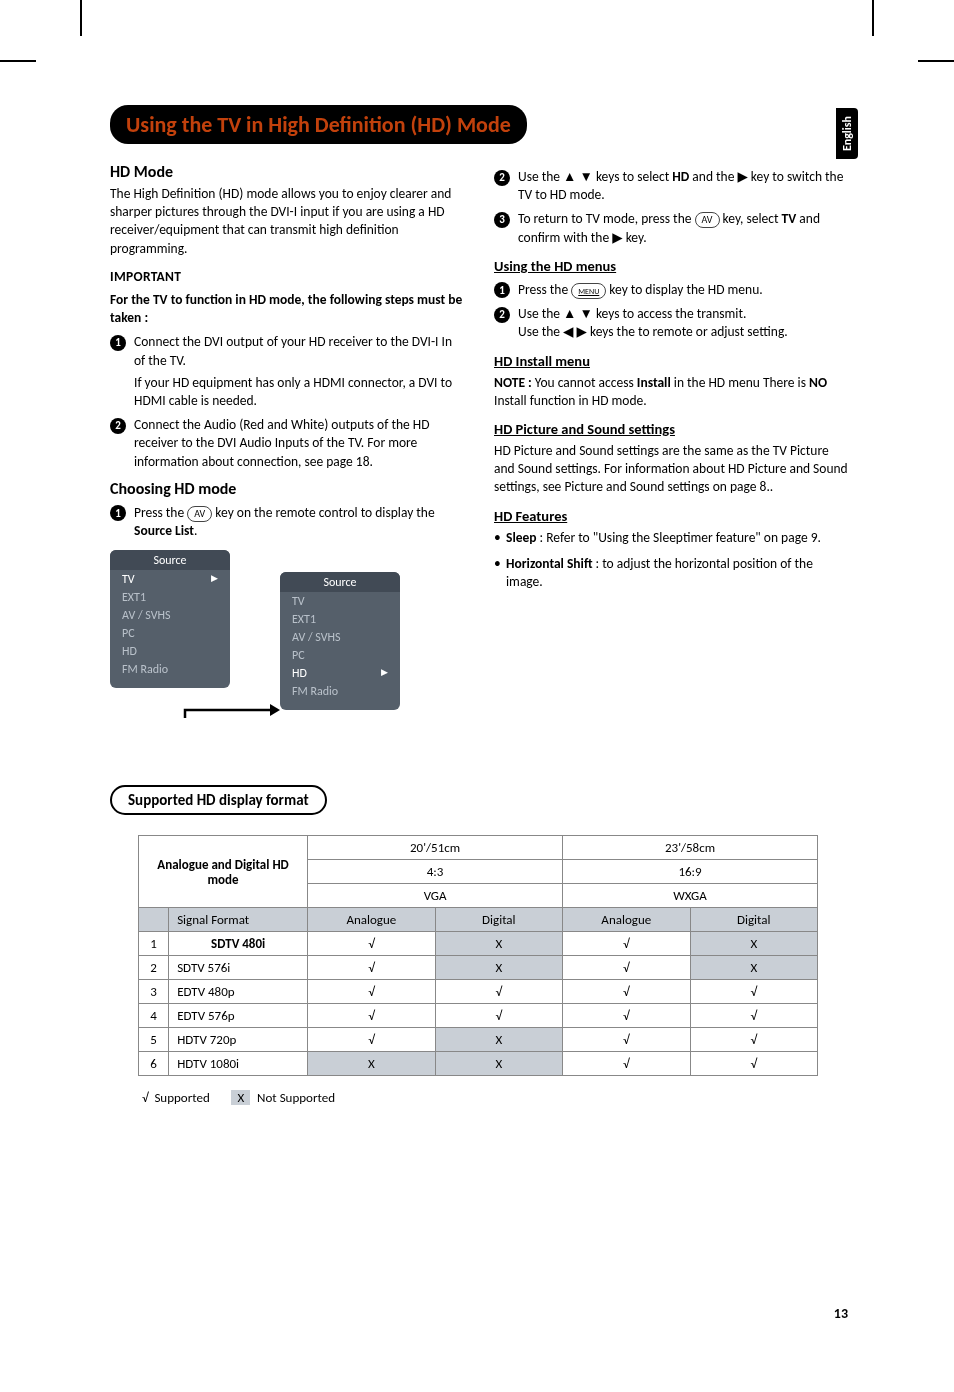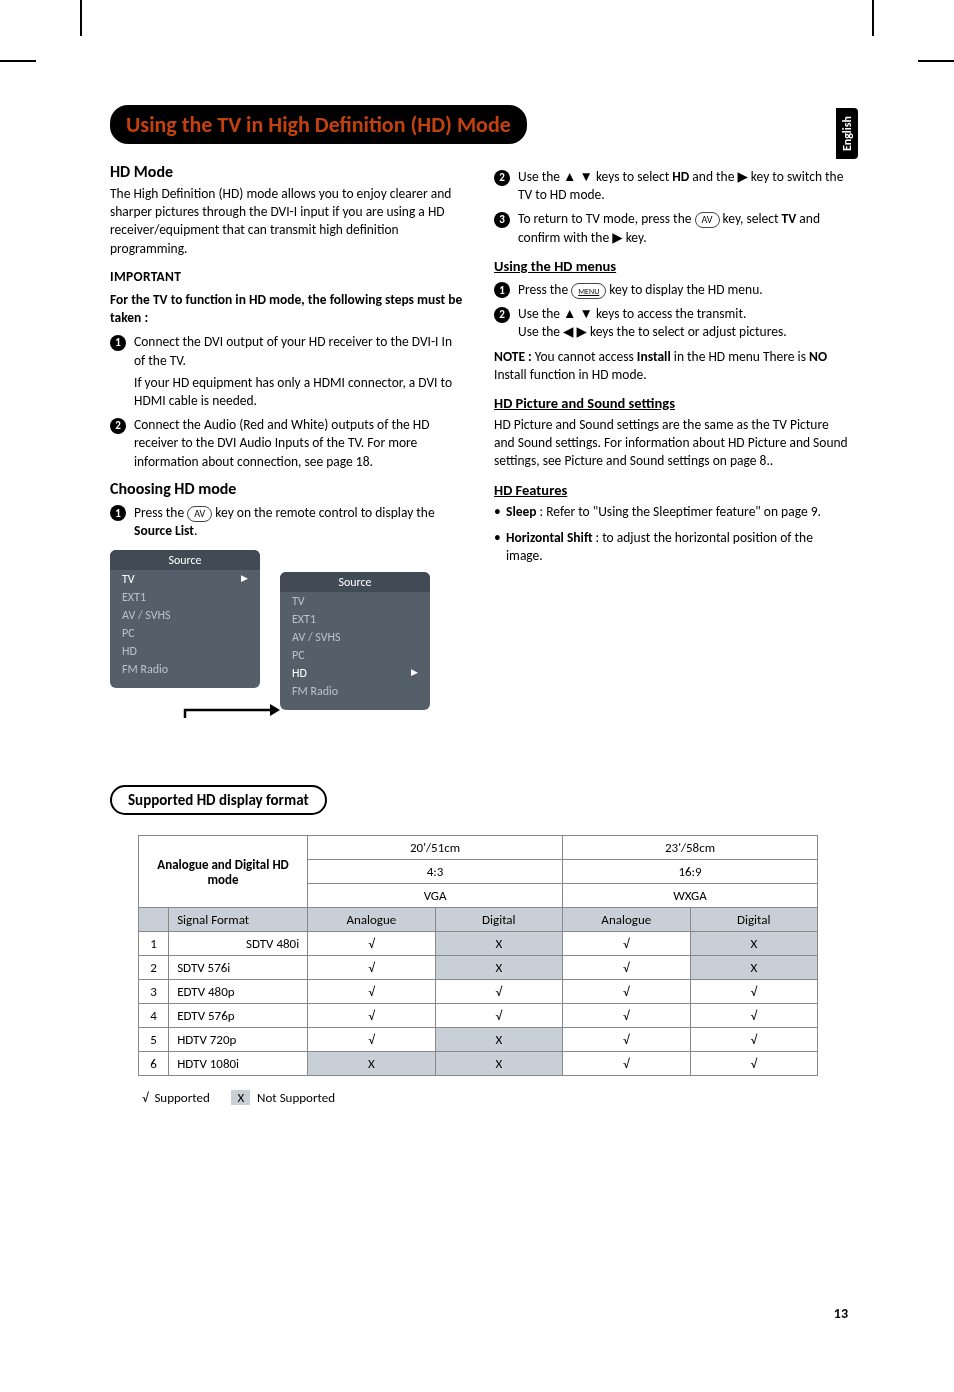--- a/index.html
+++ b/index.html
@@ -11,21 +11,21 @@
   h2.section { font-weight: bold; font-size: 16px; margin: 8px 0 4px 0; }
   p { font-size: 13.5px; line-height: 1.35; margin-bottom: 6px; }
   .bold-sub { font-weight: bold; font-size: 13.5px; margin: 10px 0 6px 0; letter-spacing: 0.3px; }
   .step { display: flex; gap: 8px; margin: 6px 0; }
   .step-num { flex: 0 0 auto; }
   .step-text { flex: 1; font-size: 13.5px; line-height: 1.35; }
   .bullet-circle { display: inline-flex; width: 16px; height: 16px; background: #000; color: #fff; border-radius: 50%; align-items: center; justify-content: center; font-size: 11px; font-weight: bold; }
   .inline-key { display: inline-block; border: 1px solid #444; border-radius: 10px; padding: 0 6px; font-size: 10px; line-height: 14px; vertical-align: middle; }
   .menu-title-underline { font-weight: bold; text-decoration: underline; font-size: 14.5px; margin: 10px 0 4px 0; }
   .source-area { position: relative; height: 200px; margin-top: 10px; }
-  .source-panel { position: absolute; background: #555f6a; color: #cdd4dc; border-radius: 6px; width: 150px; padding: 0 0 10px 0; font-size: 12px; overflow: hidden; }
+  .source-panel { position: absolute; background: #555f6a; color: #cdd4dc; border-radius: 6px; width: 120px; padding: 0 0 10px 0; font-size: 12px; overflow: hidden; }
   .source-panel .hdr { background: #414a55; color:#fff; text-align: center; padding: 3px 0; font-size: 12px; }
   .source-panel .item { padding: 2px 12px; color: #b9c1ca; }
   .source-panel .item.sel { color: #fff; }
   .source-panel .item .tri { float: right; font-size: 9px; }
   .p1 { left: 0; top: 0; }
   .p2 { left: 170px; top: 22px; }
   .arrow-line { position: absolute; left: 70px; top: 150px; width: 100px; height: 20px; }
   .arrow-line svg { width: 100px; height: 20px; }
   .pill-outline { border: 2px solid #000; border-radius: 20px; display: inline-block; padding: 4px 16px; font-weight: bold; font-size: 15px; margin-top: 35px; margin-bottom: 12px; }
   table.hd-table { border-collapse: collapse; width: 680px; margin-left: 28px; margin-top: 8px; font-size: 13px; }
@@ -136,24 +136,25 @@
       <div class="step">
         <span class="step-num"><span class="bullet-circle">1</span></span>
         <div class="step-text">
           <span>Press the </span><span class="inline-key" style="font-size:8px;text-decoration:underline;">MENU</span><span> key to display the HD menu.</span>
         </div>
       </div>
       <div class="step">
         <span class="step-num"><span class="bullet-circle">2</span></span>
         <div class="step-text">
           <div>Use the ▲ ▼ keys to access the transmit.</div>
-          <div>Use the ◀  ▶   keys the to select or adjust pictures.</div>
-        </div>
-      </div>
-
+          <div>Use the ◀  ▶   keys the to remote or adjust setting.</div>
+        </div>
+      </div>
+
+      <div class="menu-title-underline">HD Install menu</div>
       <p>
         <b>NOTE : </b><span>You cannot access </span><b>Install</b><span> in the HD menu There is </span><b>NO</b><span> Install function in HD mode.</span>
       </p>
 
       <div class="menu-title-underline">HD Picture and Sound settings</div>
       <p>HD Picture and Sound settings are the same as the TV Picture and Sound settings. For information about HD Picture and Sound settings, see Picture and Sound settings on page 8..</p>
 
       <div class="menu-title-underline">HD Features</div>
       <ul class="features">
         <li><b>Sleep</b><span> : Refer to "Using the Sleeptimer feature" on page 9.</span></li>
@@ -182,21 +183,21 @@
     <tr class="shaded">
       <td style="width:26px;"></td>
       <td style="text-align:left;width:120px;">Signal Format</td>
       <td style="width:110px;">Analogue</td>
       <td style="width:110px;">Digital</td>
       <td style="width:110px;">Analogue</td>
       <td style="width:110px;">Digital</td>
     </tr>
     <tr>
       <td>1</td>
-          <td style="text-align:right;">SDTV 480i</td>
+          <td style="text-align:center;font-weight:bold;">SDTV 480i</td>
       <td>√</td>
           <td class="shaded">X</td>
       <td>√</td>
           <td class="shaded">X</td>
     </tr>
     <tr>
       <td>2</td>
           <td style="text-align:left;">SDTV 576i</td>
       <td>√</td>
           <td class="shaded">X</td>

